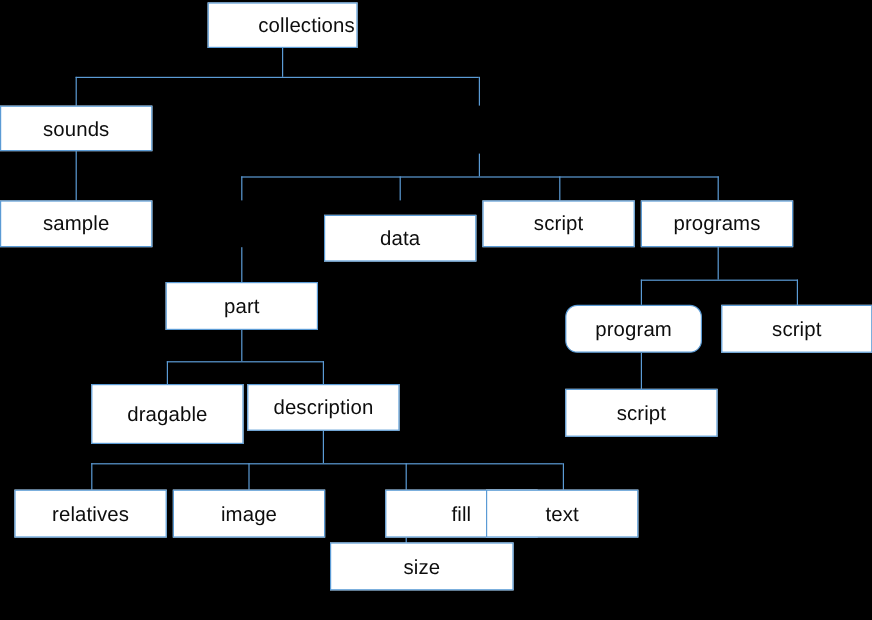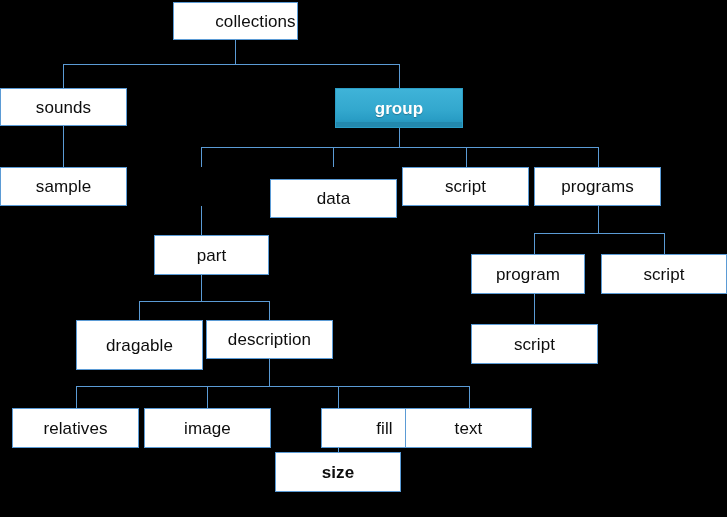--- a/index.html
+++ b/index.html
@@ -85,39 +85,36 @@
     <div class="conn v" style="left: 207px; top: 386px; height: 22px;"></div>
     <div class="conn v" style="left: 338px; top: 386px; height: 22px;"></div>
     <div class="conn v" style="left: 469px; top: 386px; height: 22px;"></div>
     <div class="conn v" style="left: 338px; top: 448px; height: 6px;"></div>
     <div class="node" style="left: 173px; top: 2px; width: 125px; height: 38px; padding-left: 40px;">
       <span>collections</span>
     </div>
     <div class="node" style="left: 0px; top: 88px; width: 127px; height: 38px;">
       <span>sounds</span>
     </div>
-    <div class="node highlight" style="left: 335px; top: 88px; width: 128px; height: 40px;">
-      <span>group</span>
-    </div>
     <div class="node" style="left: 0px; top: 167px; width: 127px; height: 39px;">
       <span>sample</span>
     </div>
     <div class="node" style="left: 270px; top: 179px; width: 127px; height: 39px;">
       <span>data</span>
     </div>
     <div class="node" style="left: 402px; top: 167px; width: 127px; height: 39px;">
       <span>script</span>
     </div>
     <div class="node" style="left: 534px; top: 167px; width: 127px; height: 39px;">
       <span>programs</span>
     </div>
-    <div class="node" style="left: 138px; top: 235px; width: 115px; height: 40px; margin-left: 16px;">
+    <div class="node" style="left: 138px; top: 235px; width: 127px; height: 40px;">
       <span>part</span>
     </div>
-    <div class="node" style="left: 471px; top: 254px; width: 114px; height: 40px;">
+    <div class="node" style="left: 471px; top: 254px; width: 114px; height: 40px; border-radius: 10px;">
       <span>program</span>
     </div>
     <div class="node" style="left: 601px; top: 254px; width: 126px; height: 40px;">
       <span>script</span>
     </div>
     <div class="node" style="left: 76px; top: 320px; width: 127px; height: 50px;">
       <span>dragable</span>
     </div>
     <div class="node" style="left: 206px; top: 320px; width: 127px; height: 39px;">
       <span>description</span>
@@ -130,16 +127,16 @@
     </div>
     <div class="node" style="left: 144px; top: 408px; width: 127px; height: 40px;">
       <span>image</span>
     </div>
     <div class="node" style="left: 275px; top: 408px; width: 127px; height: 40px; margin-left: 46px;">
       <span>fill</span>
     </div>
     <div class="node" style="left: 405px; top: 408px; width: 127px; height: 40px;">
       <span>text</span>
     </div>
-    <div class="node" style="left: 275px; top: 452px; width: 126px; height: 40px; font-weight: bold;">
+    <div class="node" style="left: 275px; top: 452px; width: 153px; height: 40px;">
       <span>size</span>
     </div>
   </div>
 
 </body></html>

